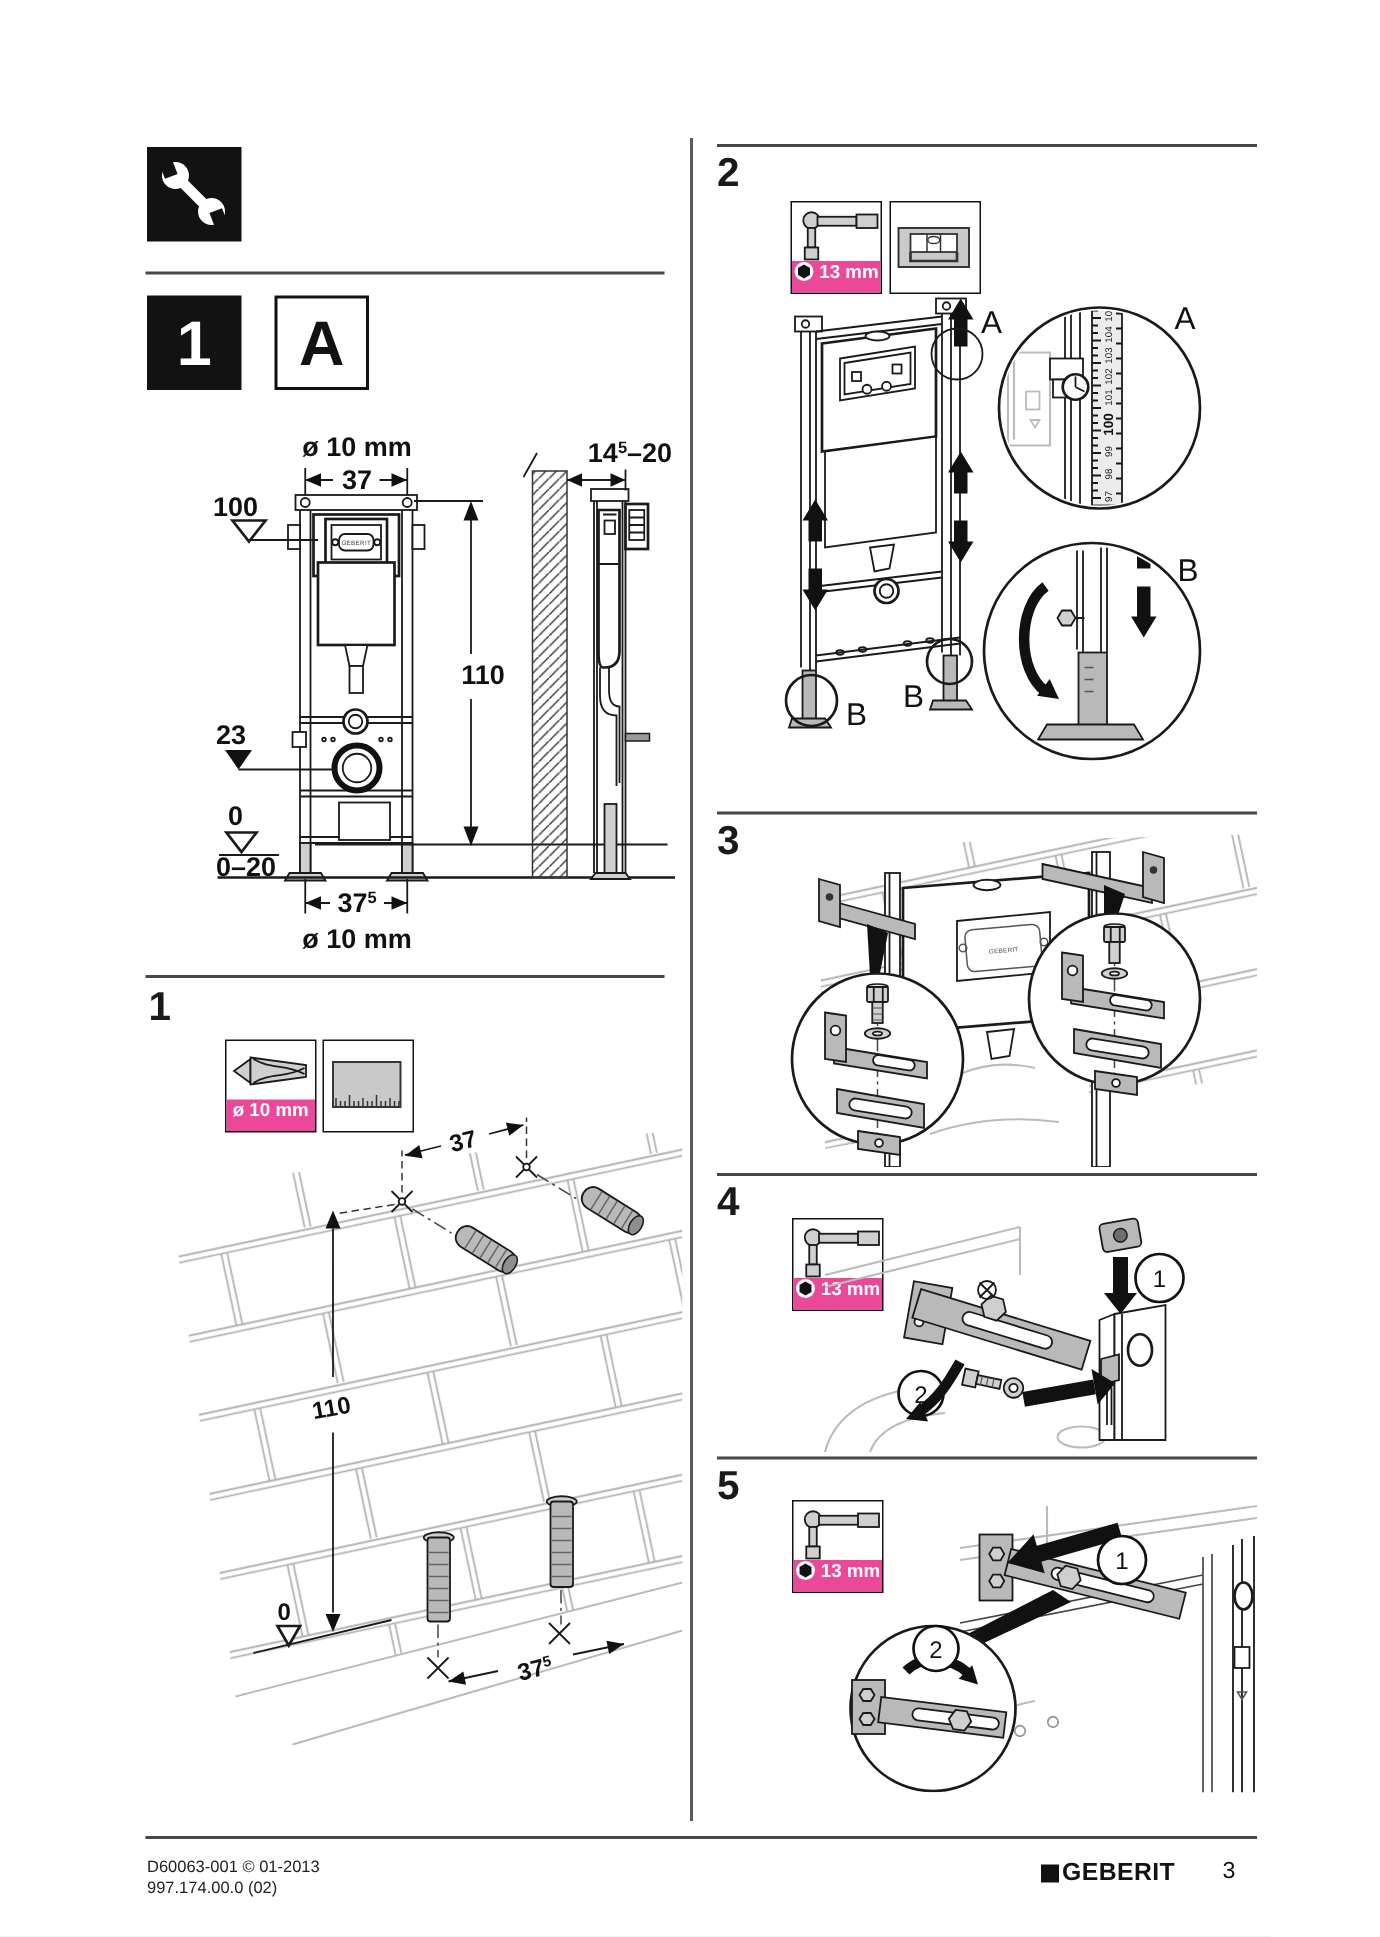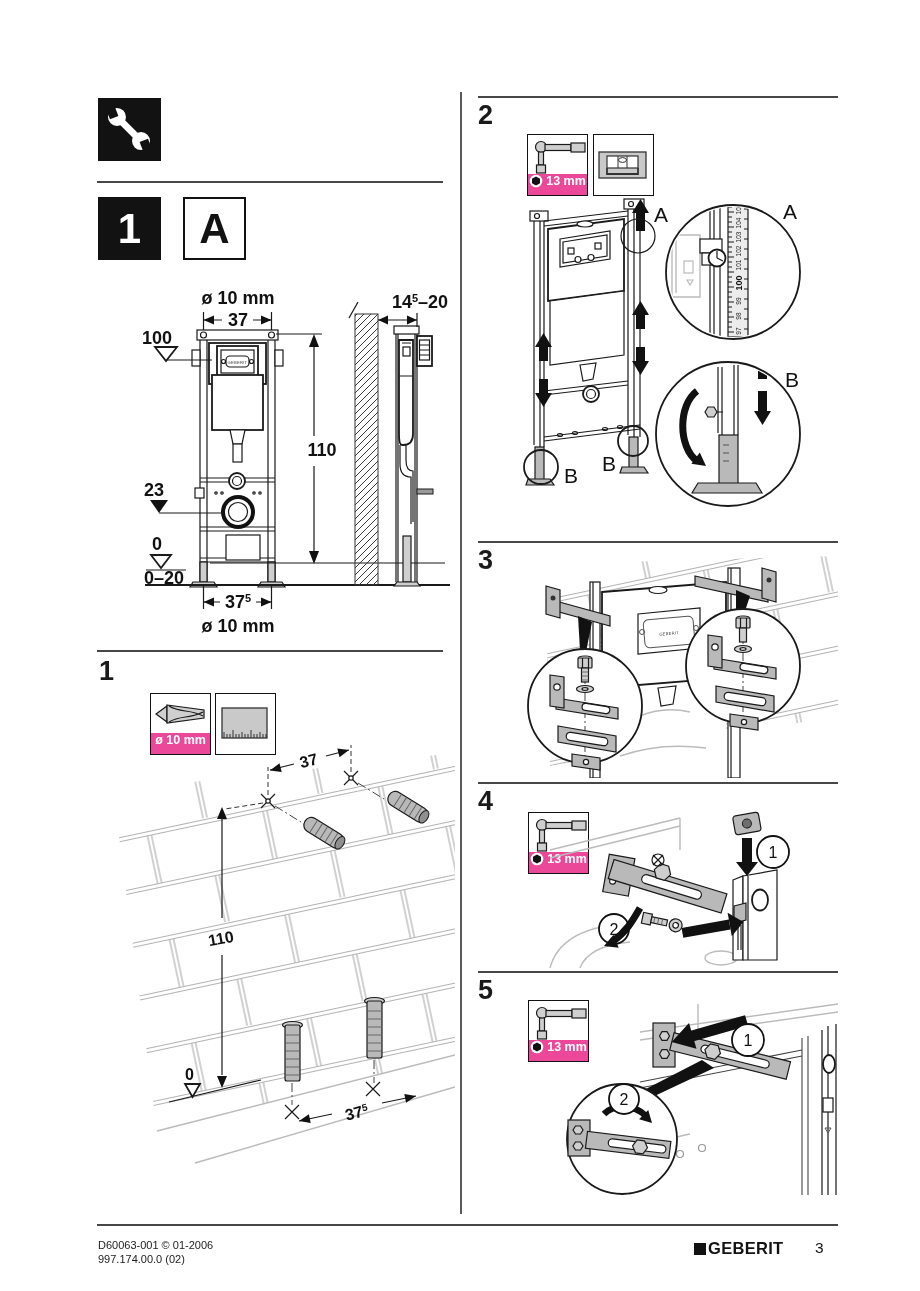--- a/index.html
+++ b/index.html
@@ -626,21 +626,21 @@
       <polygon class="blk" points="162,121 149.1,117.2 158.2,108.1"></polygon>
       <g>
         <circle cx="134" cy="97" r="15" fill="#fff" stroke="#111" stroke-width="1.8"></circle>
         <text class="co" x="134" y="103" text-anchor="middle">2</text>
       </g>
     </g>
   </svg>
 
   <div class="rule" style="left:97px;top:1224px;width:741px"></div>
   <div class="footer-doc" style="left:98px;top:1238px">
-    <div>D60063-001 © 01-2006</div>
+    <div>D60063-001 © 01-2013</div>
     <div>997.174.00.0 (02)</div>
   </div>
   <div class="brandrow" style="left:694px;top:1239px">
     <div class="brandsq"></div>
     <div class="brandtxt">GEBERIT</div>
   </div>
   <div class="pagenum" style="left:815px;top:1239px">3</div>
 
 </div>
 

